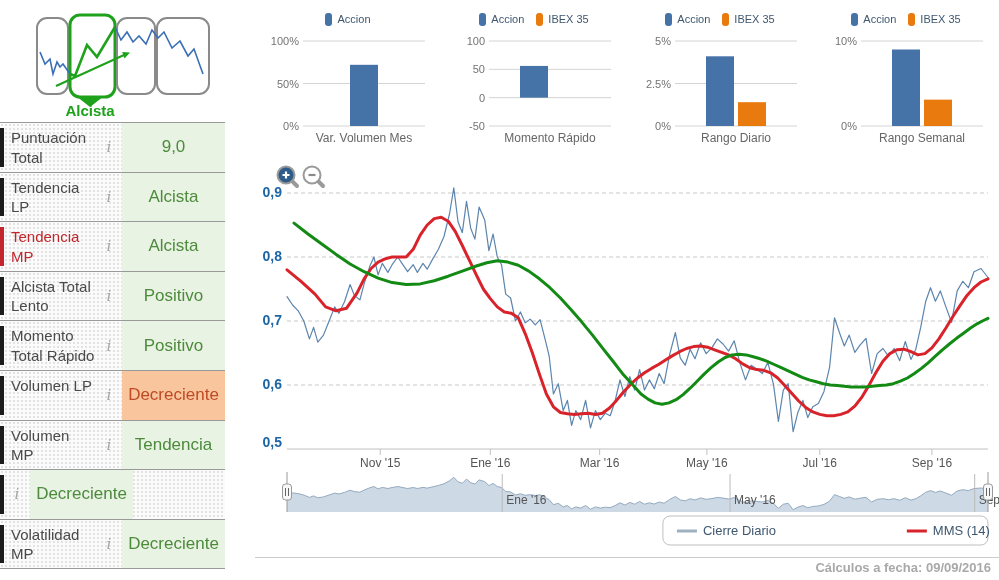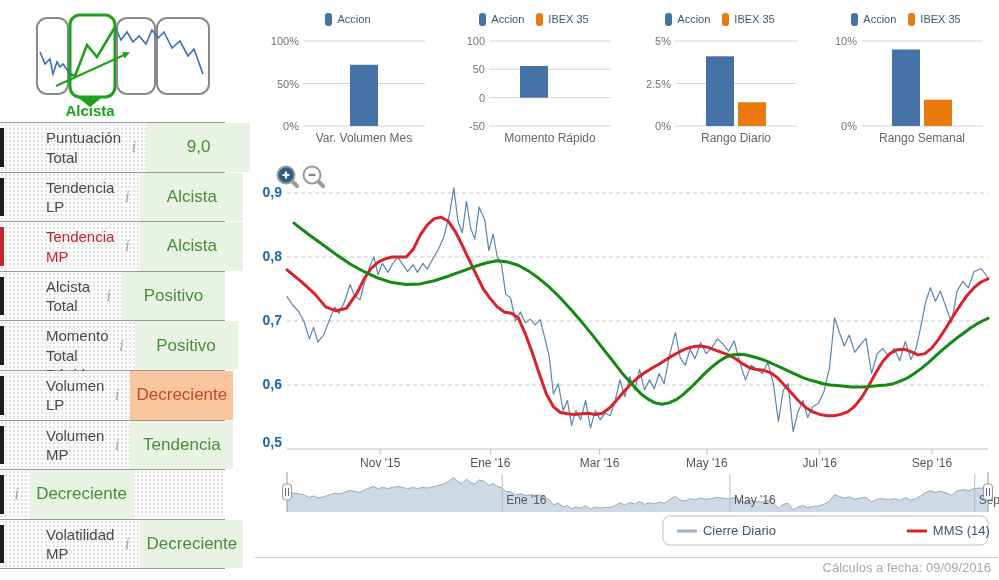--- a/index.html
+++ b/index.html
@@ -11,41 +11,41 @@
   .trend-label{position:absolute;left:30px;top:90px;width:120px;text-align:center;
                font-size:15px;font-weight:bold;color:#1ea11b;}
   .score-rows{border-top:1px solid #999;}
   .score-row{position:relative;display:flex;align-items:stretch;height:48.6px;
              border-bottom:1px solid #999;
              background-color:#fbfbfb;
              background-image:radial-gradient(#e2e2e2 1px, transparent 1px);
              background-size:4px 4px;}
   .accent{width:4px;margin:5px 0;background:#1c1c1c;flex:0 0 auto;}
   .accent.red{background:#c3262c;}
-  .row-label{flex:1 1 auto;padding:5px 0 0 21px;font-size:15px;line-height:1.3;color:#4a4a4a;margin-left:21px;}
+  .row-label{flex:1 1 auto;padding:5px 0 0 7px;font-size:15px;line-height:1.3;color:#4a4a4a;}
   .row-label.red{color:#c2262b;}
   .row-info{flex:0 0 26px;display:flex;align-items:center;justify-content:center;
             font-family:"DejaVu Serif",serif;font-style:italic;font-size:15px;color:#a5a5a5;}
   .row-value{flex:0 0 103px;display:flex;align-items:center;justify-content:center;
              font-size:17px;}
   .row-value.positive{background:#e9f3e3;color:#4c8a3c;}
   .row-value.negative{background:#f8c59d;color:#bf4a26;}
   
   .charts{position:absolute;left:255px;top:0;width:744px;height:557px;
           border-bottom:1px solid #ccc;border-right:1px solid #eee;}
   .mini-row{display:flex;height:152px;}
   .mini{width:186px;flex:0 0 auto;}
   .mini-legend{height:24px;display:flex;justify-content:center;align-items:center;
                gap:12px;padding-top:7px;}
   .mini-legend .item{display:flex;align-items:center;gap:5px;}
   .mini-legend .pill{width:7px;height:13px;border-radius:3px;}
   .mini-legend .lab{font-size:11px;color:#3e576f;}
   .main-chart{position:relative;height:405px;}
   .zoom-btns{position:absolute;left:20px;top:12px;z-index:5;}
-  .caption{position:absolute;right:8px;top:560px;font-size:13px;color:#a9a9a9;}
+  .caption{position:absolute;right:8px;top:560px;font-size:13px;color:#a9a9a9;font-weight:bold;}
 </style>
 </head>
 <body>
 
 <div class="app">
 
   <aside class="left-panel">
     <div class="selector">
       <svg id="selector-svg" width="250" height="110">
           <rect x="37" y="6" width="31" height="76" rx="10" fill="#ffffff" stroke="#8a8a8a" stroke-width="2"></rect>

